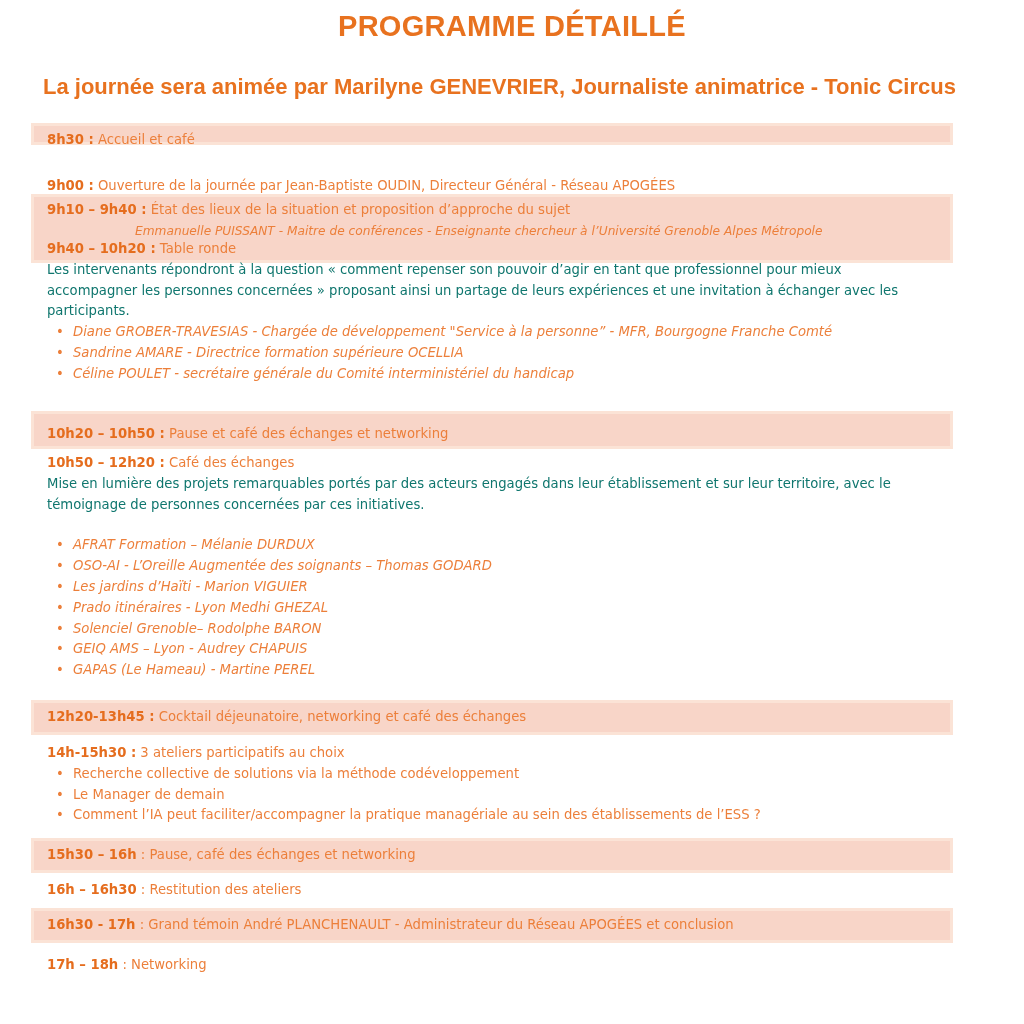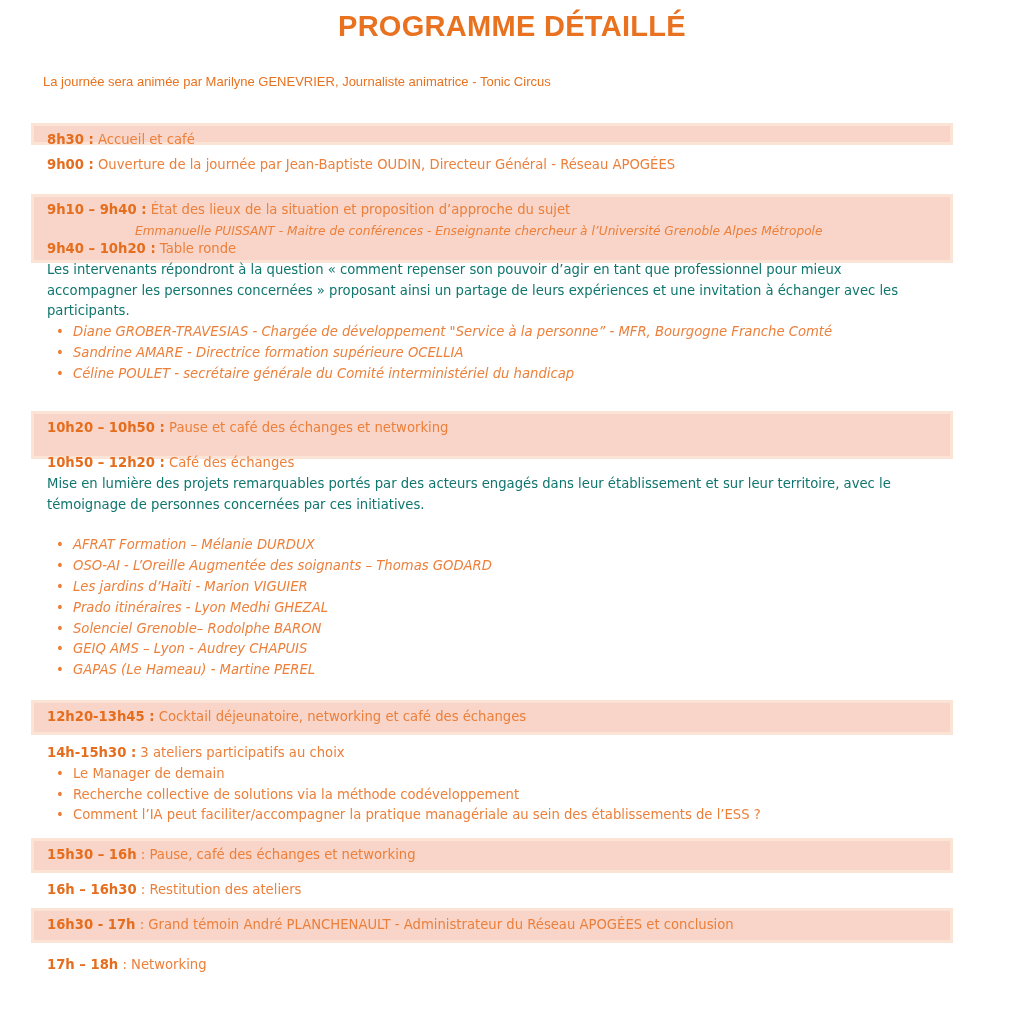--- a/index.html
+++ b/index.html
@@ -2,21 +2,21 @@
 <html><head>
 <meta charset="utf-8">
 <style>
   html, body { margin: 0; padding: 0; background: #ffffff; }
   body { width: 1024px; height: 1024px; position: relative; overflow: hidden;
          font-family: "DejaVu Sans", sans-serif; color: #e8742c; }
   .title { position: absolute; top: 10px; left: 0; width: 1024px; text-align: center;
            font-family: "Liberation Sans", sans-serif; font-weight: bold; font-size: 29px;
            color: #e8721f; letter-spacing: 0.3px; }
   .subtitle { position: absolute; top: 74px; left: 43px; font-family: "Liberation Sans", sans-serif;
-              font-weight: normal; font-size: 13px; color: #e8721f; }
+              font-weight: bold; font-size: 22px; color: #e8721f; }
   .block { position: absolute; left: 31px; width: 922px; box-sizing: border-box; padding-left: 16px;
            font-size: 13.2px; line-height: 20.8px; }
   .shaded { background: #f8d5c8; border: 3px solid #fbe3d6; padding-left: 13px; }
   .time { font-weight: bold; color: #e56d1e; }
   .desc { color: #ec7f3a; }
   .sub-italic { font-style: italic; color: #ec7f3a; font-size: 12.2px; padding-left: 88px; }
   ul { margin: 0; padding-left: 26px; list-style: none; }
   li { position: relative; color: #ec7f3a; }
   li::before { content: "•"; position: absolute; left: -17px; color: #ec7f3a; }
   li.it { font-style: italic; }
@@ -25,40 +25,40 @@
 </head>
 <body>
 
 <div class="title">PROGRAMME DÉTAILLÉ</div>
 <div class="subtitle">La journée sera animée par Marilyne GENEVRIER, Journaliste animatrice - Tonic Circus</div>
 
 <div class="block shaded" style="top:123px;height:22px;padding-top:4px;">
   <span class="time">8h30 :</span><span class="desc"> Accueil et café</span>
 </div>
 
-<div class="block" style="top:155px;">
+<div class="block" style="top:176px;">
   <span class="time">9h00 :</span><span class="desc"> Ouverture de la journée par Jean-Baptiste OUDIN, Directeur Général - Réseau APOGÉES</span>
 </div>
 
 <div class="block shaded" style="top:194px;height:69px;padding-top:3px;">
   <div><span class="time">9h10 – 9h40 :</span><span class="desc"> État des lieux de la situation et proposition d’approche du sujet</span></div>
   <div class="sub-italic">Emmanuelle PUISSANT - Maitre de conférences - Enseignante chercheur à l’Université Grenoble Alpes Métropole</div>
 </div>
 
 <div class="block" style="top:239px;padding-right:20px;">
   <div><span class="time">9h40 – 10h20 :</span><span class="desc"> Table ronde</span></div>
   <p>Les intervenants répondront à la question « comment repenser son pouvoir d’agir en tant que professionnel pour mieux accompagner les personnes concernées » proposant ainsi un partage de leurs expériences et une invitation à échanger avec les participants.</p>
   <ul>
     <li class="it">Diane GROBER-TRAVESIAS - Chargée de développement "Service à la personne” - MFR, Bourgogne Franche Comté</li>
     <li class="it">Sandrine AMARE - Directrice formation supérieure OCELLIA</li>
     <li class="it">Céline POULET  - secrétaire générale du Comité interministériel du handicap</li>
   </ul>
 </div>
 
-<div class="block shaded" style="top:411px;height:48px;padding-top:4px;">
+<div class="block shaded" style="top:411px;height:38px;padding-top:10px;">
   <span class="time">10h20 – 10h50 :</span><span class="desc"> Pause et café des échanges et networking</span>
 </div>
 
 <div class="block" style="top:453px;padding-right:20px;">
   <div><span class="time">10h50 – 12h20 :</span><span class="desc"> Café des échanges</span></div>
   <p>Mise en lumière des projets remarquables portés par des acteurs engagés dans leur établissement et sur leur territoire, avec le témoignage de personnes concernées par ces initiatives.</p>
   <div style="height:20px;"></div>
   <ul>
     <li class="it">AFRAT Formation – Mélanie DURDUX</li>
     <li class="it">OSO-AI - L’Oreille Augmentée des soignants – Thomas GODARD</li>
@@ -70,22 +70,22 @@
   </ul>
 </div>
 
 <div class="block shaded" style="top:700px;height:35px;padding-top:4px;">
   <span class="time">12h20-13h45 :</span><span class="desc"> Cocktail déjeunatoire, networking et café des échanges</span>
 </div>
 
 <div class="block" style="top:743px;">
   <div><span class="time">14h-15h30 :</span><span class="desc"> 3 ateliers participatifs au choix</span></div>
   <ul>
+    <li>Recherche collective de solutions via la méthode codéveloppement</li>
     <li>Le Manager de demain</li>
-    <li>Recherche collective de solutions via la méthode codéveloppement</li>
     <li>Comment l’IA peut faciliter/accompagner la pratique managériale au sein des établissements de l’ESS ?</li>
   </ul>
 </div>
 
 <div class="block shaded" style="top:838px;height:35px;padding-top:4px;">
   <span class="time">15h30 – 16h</span><span class="desc"> : Pause, café des échanges et networking</span>
 </div>
 
 <div class="block" style="top:880px;">
   <span class="time">16h – 16h30</span><span class="desc"> : Restitution des ateliers</span>

